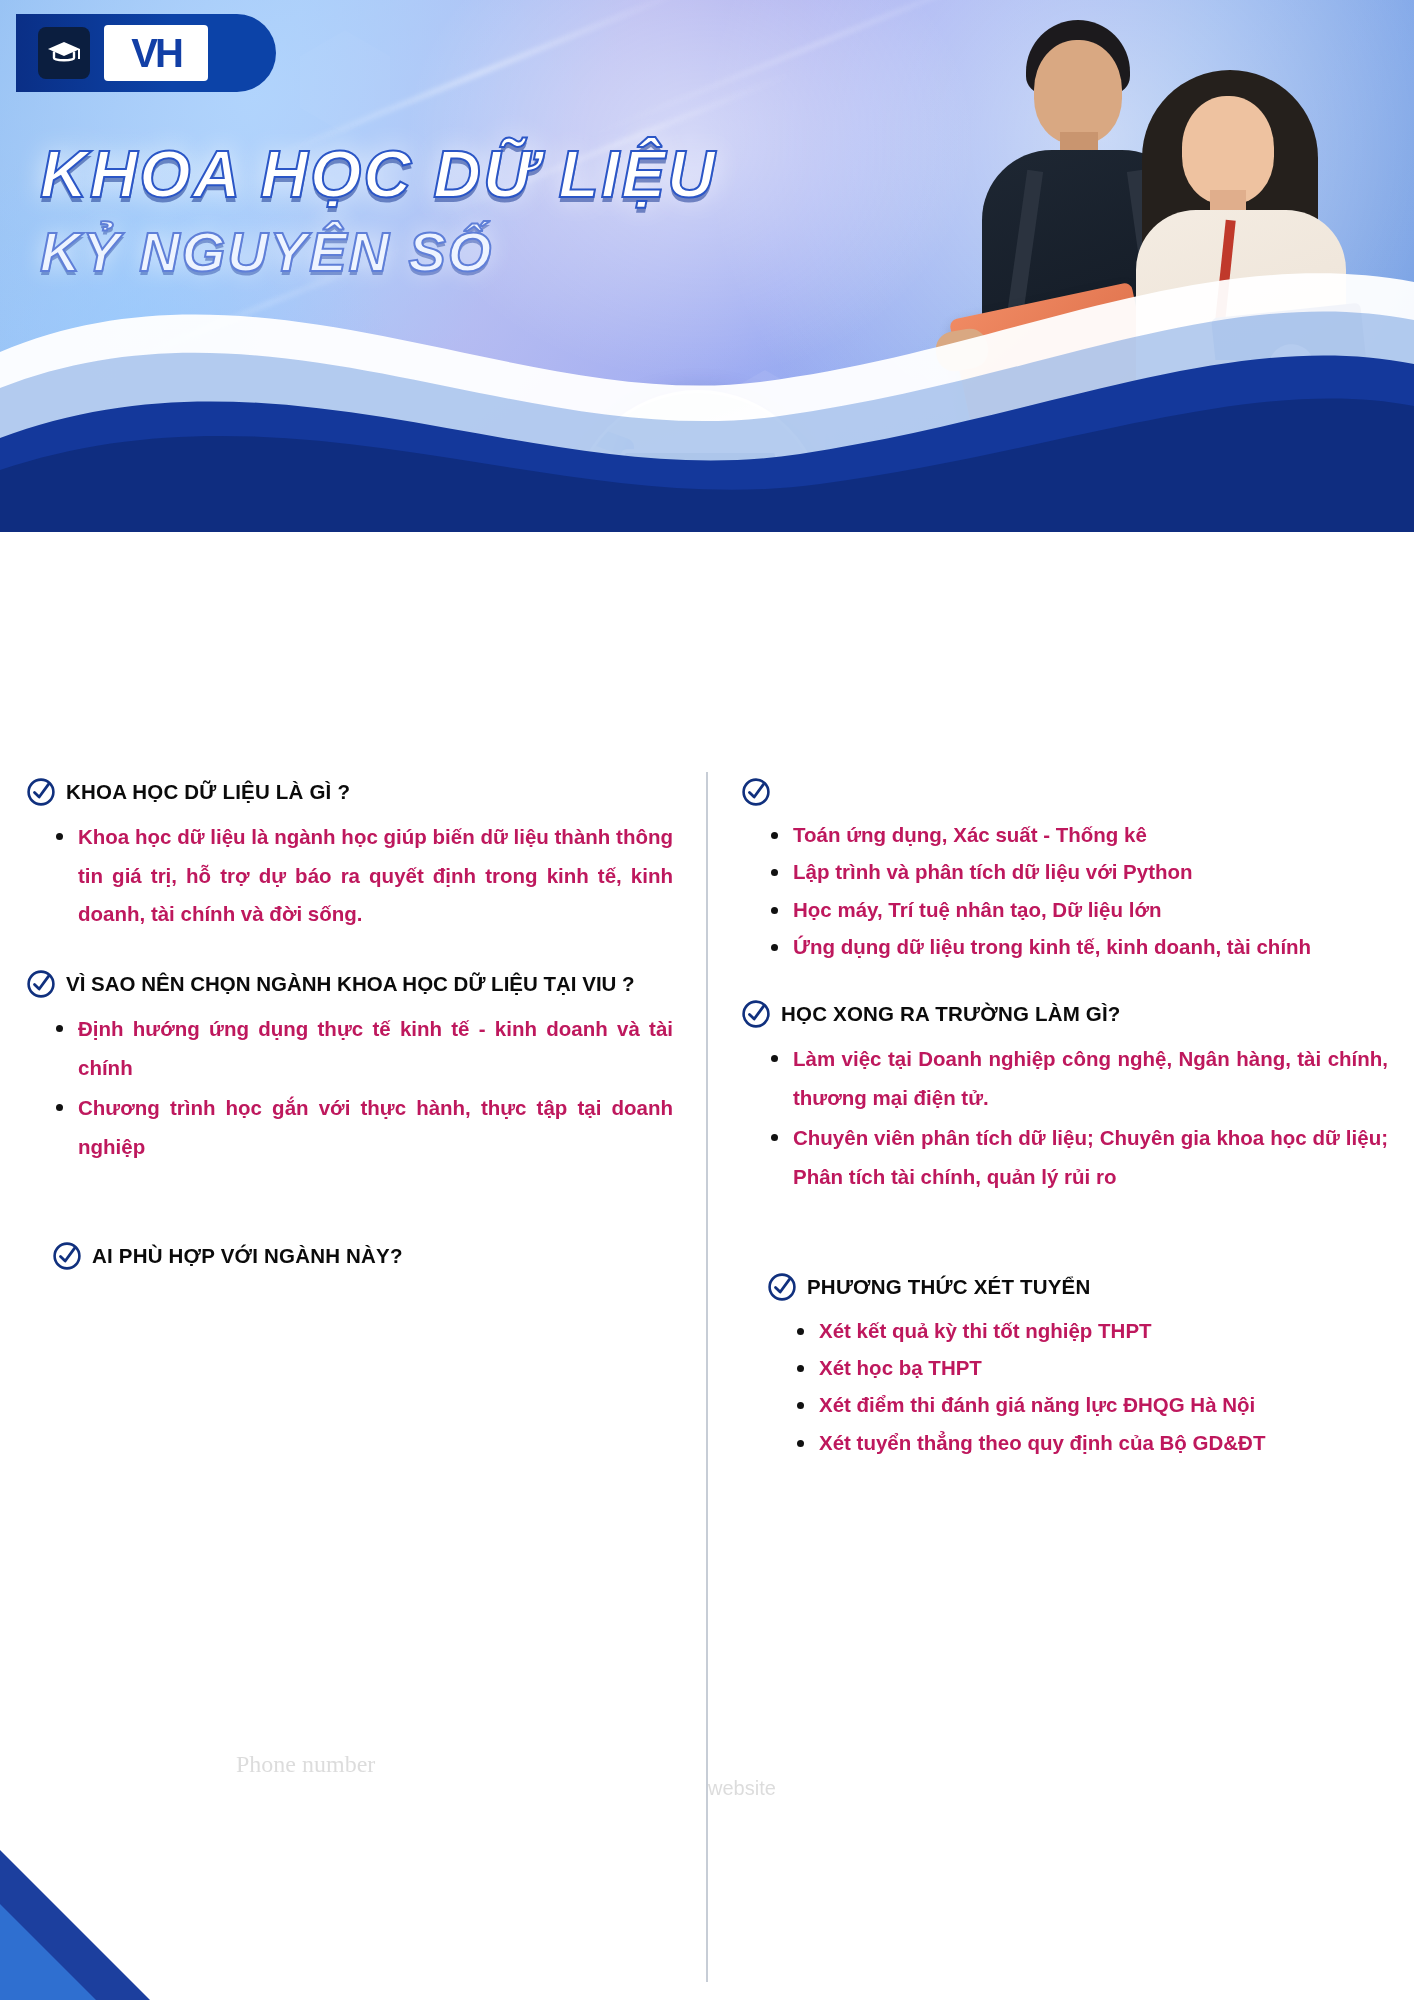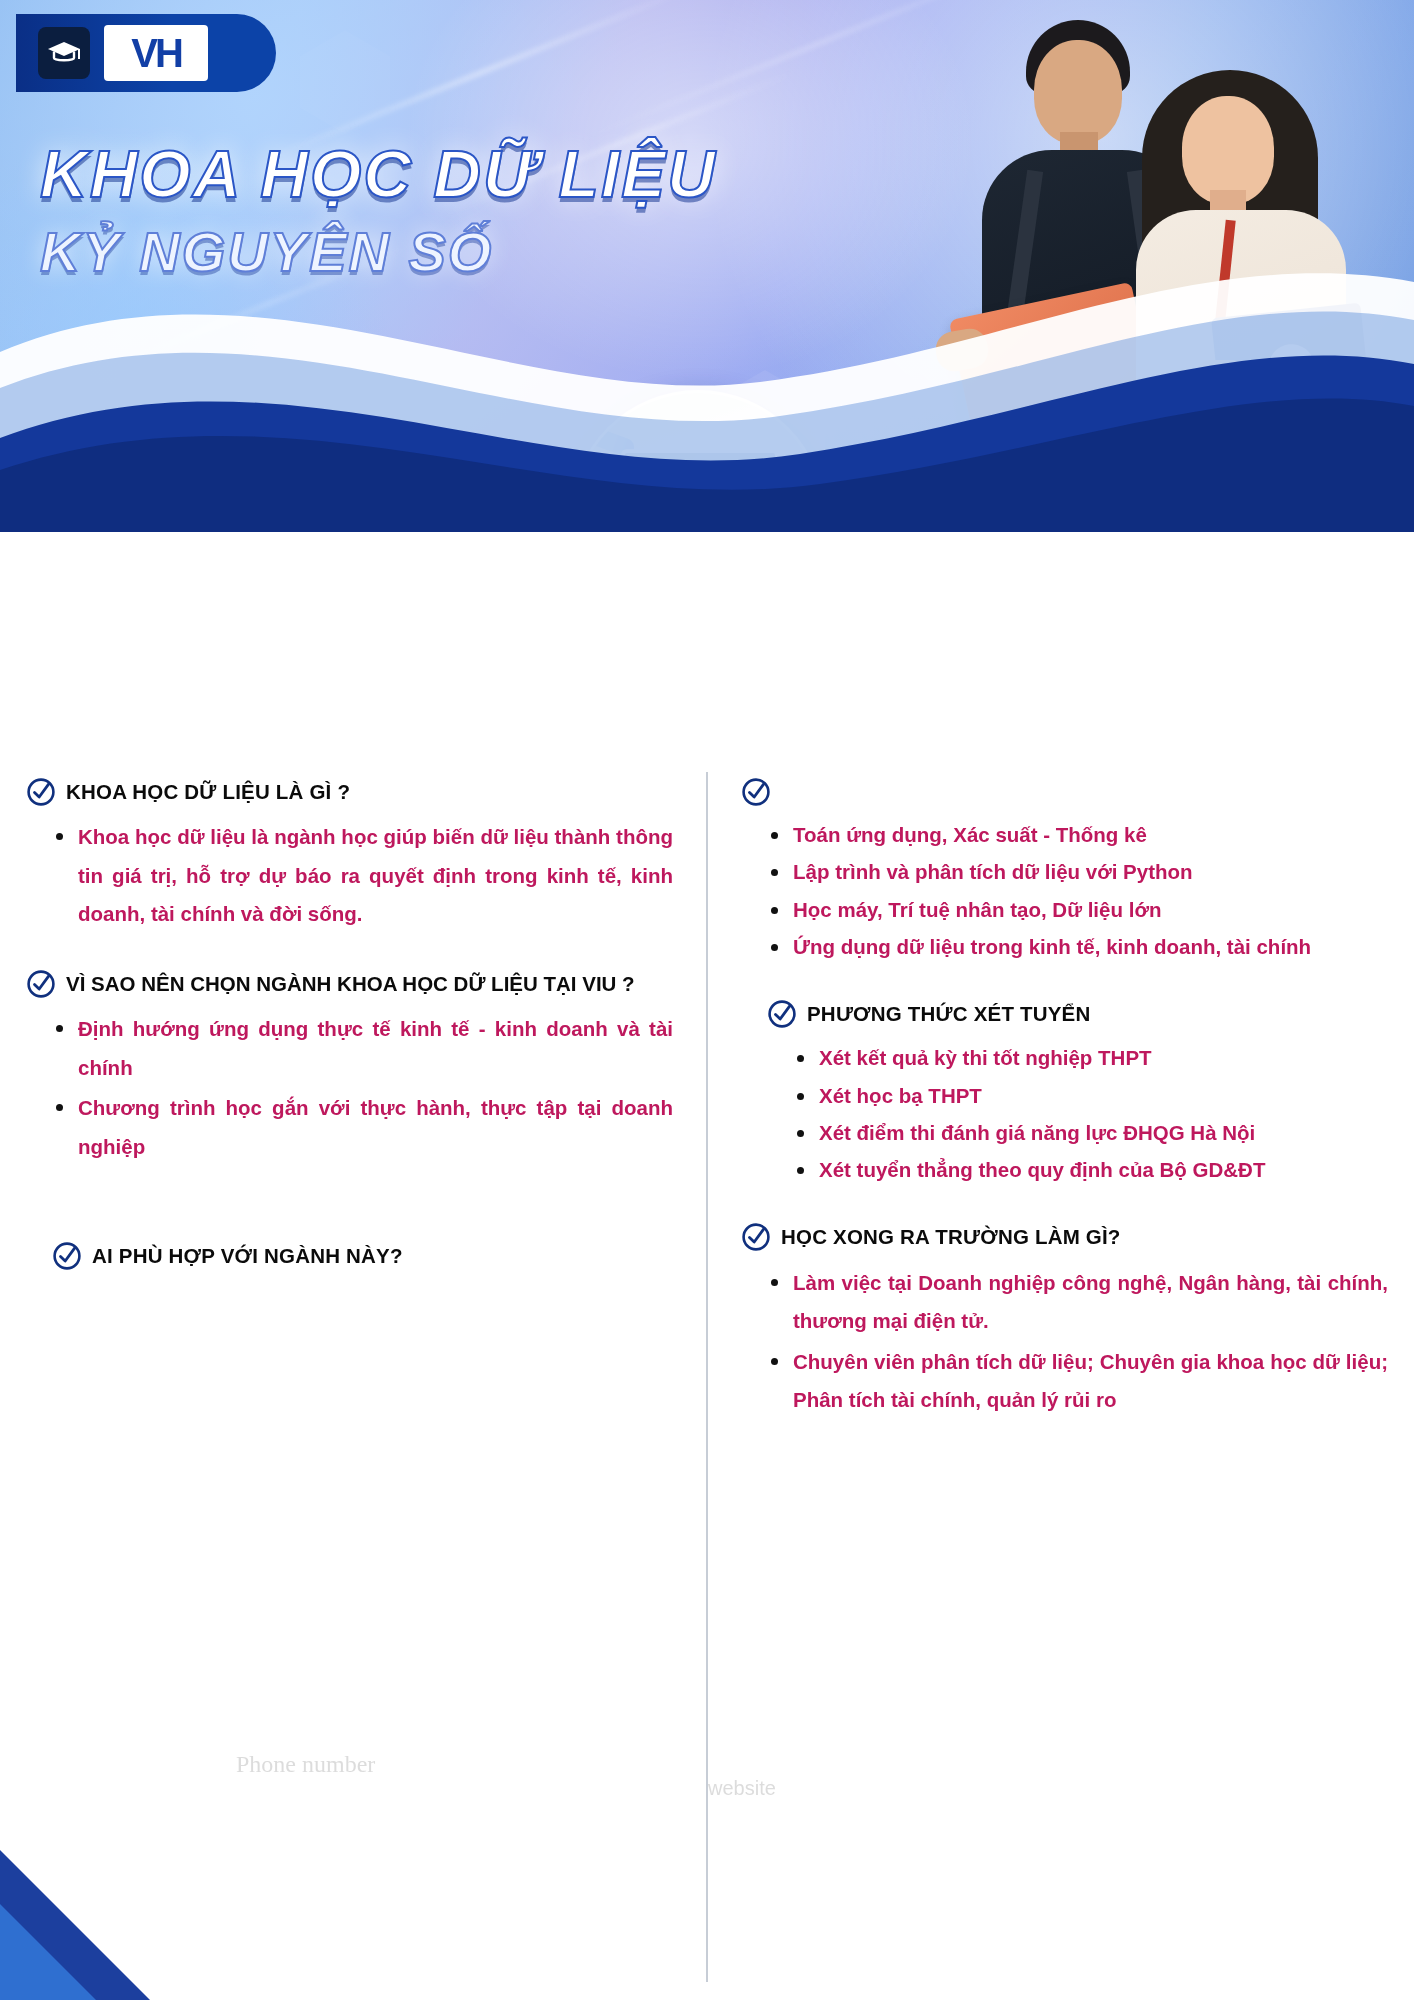--- a/index.html
+++ b/index.html
@@ -565,20 +565,36 @@
             <circle cx="15" cy="15" r="12.4" fill="none" stroke="#10307e" stroke-width="2.6"></circle>
             <path d="M8.5 15.4 L13.2 20 L22.6 7.2" fill="none" stroke="#10307e" stroke-width="2.8" stroke-linecap="round" stroke-linejoin="round"></path>
           </svg>
         </span>
       </div>
       <ul class="items compact nojust">
         <li>Toán ứng dụng, Xác suất - Thống kê</li>
         <li>Lập trình và phân tích dữ liệu với Python</li>
         <li>Học máy, Trí tuệ nhân tạo, Dữ liệu lớn</li>
         <li>Ứng dụng dữ liệu trong kinh tế, kinh doanh, tài chính</li>
+      </ul>
+    </div>
+
+    <div class="block gap-lg">
+      <div class="head-row">
+        <span class="check">
+          <svg width="30" height="30" viewBox="0 0 30 30" aria-hidden="true">
+            <circle cx="15" cy="15" r="12.4" fill="none" stroke="#10307e" stroke-width="2.6"></circle>
+            <path d="M8.5 15.4 L13.2 20 L22.6 7.2" fill="none" stroke="#10307e" stroke-width="2.8" stroke-linecap="round" stroke-linejoin="round"></path>
+          </svg>
+        </span>
+        <span class="head-text">HỌC XONG RA TRƯỜNG LÀM GÌ?</span>
+      </div>
+      <ul class="items">
+        <li>Làm việc tại Doanh nghiệp công nghệ, Ngân hàng, tài chính, thương mại điện tử.</li>
+        <li>Chuyên viên phân tích dữ liệu; Chuyên gia khoa học dữ liệu;  Phân tích tài chính, quản lý rủi ro</li>
       </ul>
     </div>
 
     <div class="block indent">
       <div class="head-row">
         <span class="check">
           <svg width="30" height="30" viewBox="0 0 30 30" aria-hidden="true">
             <circle cx="15" cy="15" r="12.4" fill="none" stroke="#10307e" stroke-width="2.6"></circle>
             <path d="M8.5 15.4 L13.2 20 L22.6 7.2" fill="none" stroke="#10307e" stroke-width="2.8" stroke-linecap="round" stroke-linejoin="round"></path>
           </svg>
@@ -586,36 +602,20 @@
         <span class="head-text">PHƯƠNG THỨC XÉT TUYỂN</span>
       </div>
       <ul class="items compact nojust">
         <li>Xét kết quả kỳ thi tốt nghiệp THPT</li>
         <li>Xét học bạ THPT</li>
         <li>Xét điểm thi đánh giá năng lực ĐHQG Hà Nội</li>
         <li>Xét tuyển thẳng theo quy định của Bộ GD&amp;ĐT</li>
       </ul>
     </div>
 
-    <div class="block gap-lg">
-      <div class="head-row">
-        <span class="check">
-          <svg width="30" height="30" viewBox="0 0 30 30" aria-hidden="true">
-            <circle cx="15" cy="15" r="12.4" fill="none" stroke="#10307e" stroke-width="2.6"></circle>
-            <path d="M8.5 15.4 L13.2 20 L22.6 7.2" fill="none" stroke="#10307e" stroke-width="2.8" stroke-linecap="round" stroke-linejoin="round"></path>
-          </svg>
-        </span>
-        <span class="head-text">HỌC XONG RA TRƯỜNG LÀM GÌ?</span>
-      </div>
-      <ul class="items">
-        <li>Làm việc tại Doanh nghiệp công nghệ, Ngân hàng, tài chính, thương mại điện tử.</li>
-        <li>Chuyên viên phân tích dữ liệu; Chuyên gia khoa học dữ liệu;  Phân tích tài chính, quản lý rủi ro</li>
-      </ul>
-    </div>
-
   </div>
 </div>
 
 <div class="corner-tri"></div>
 <div class="corner-tri2"></div>
 
 <div class="wm-phone">Phone number</div>
 <div class="wm-url">website</div>
 
 </body></html>

